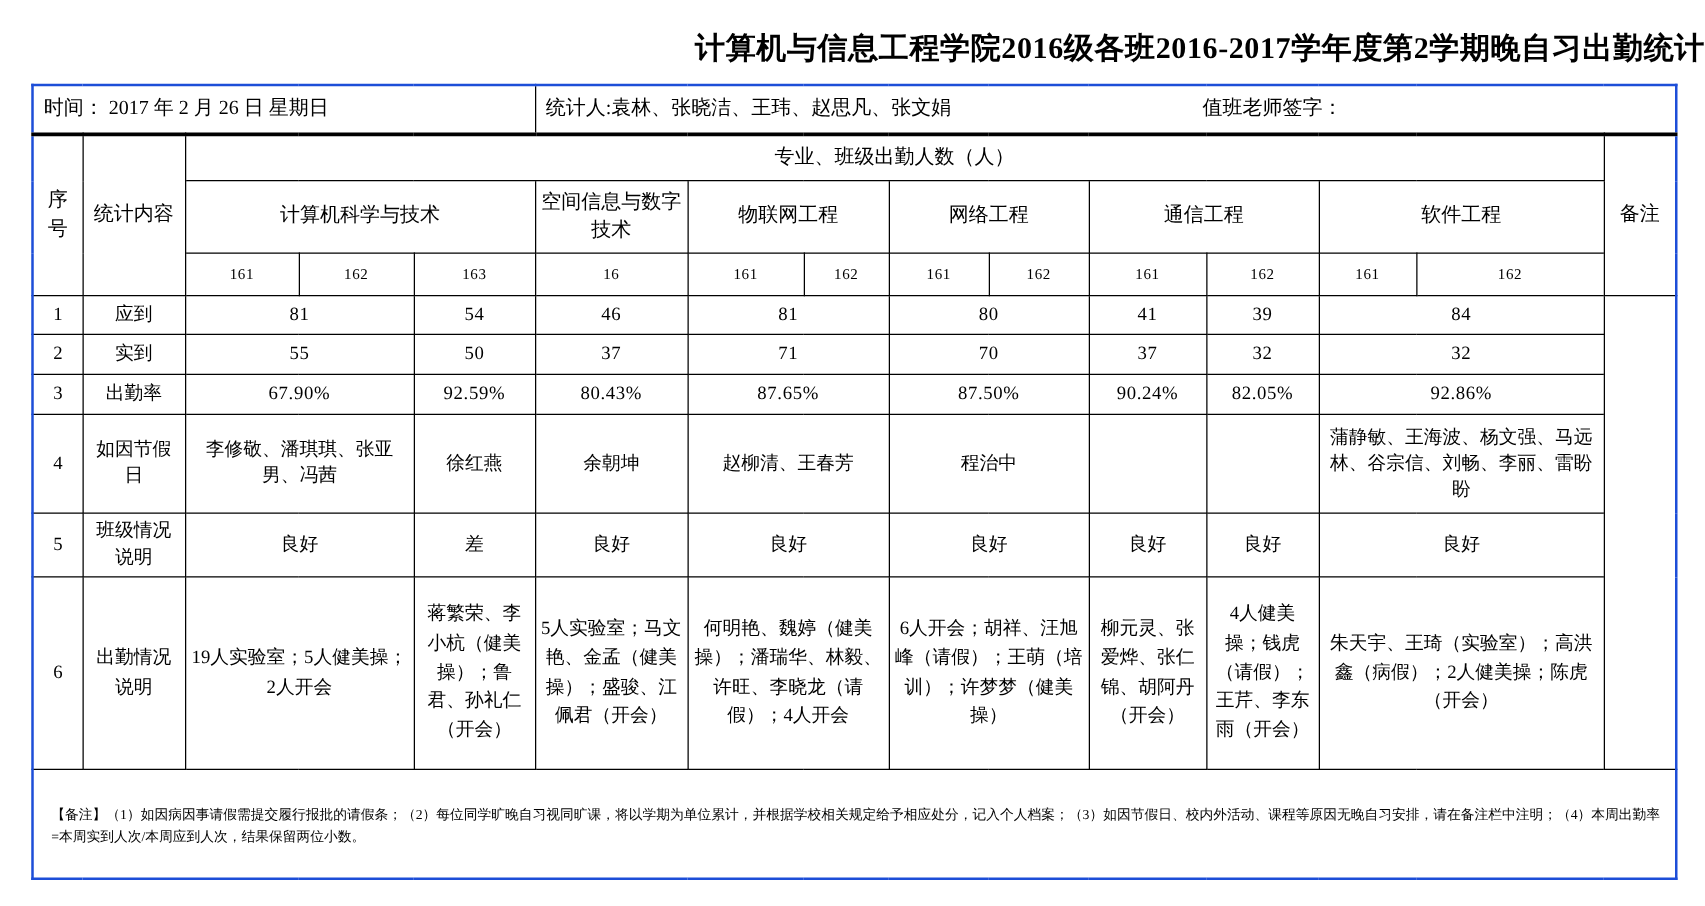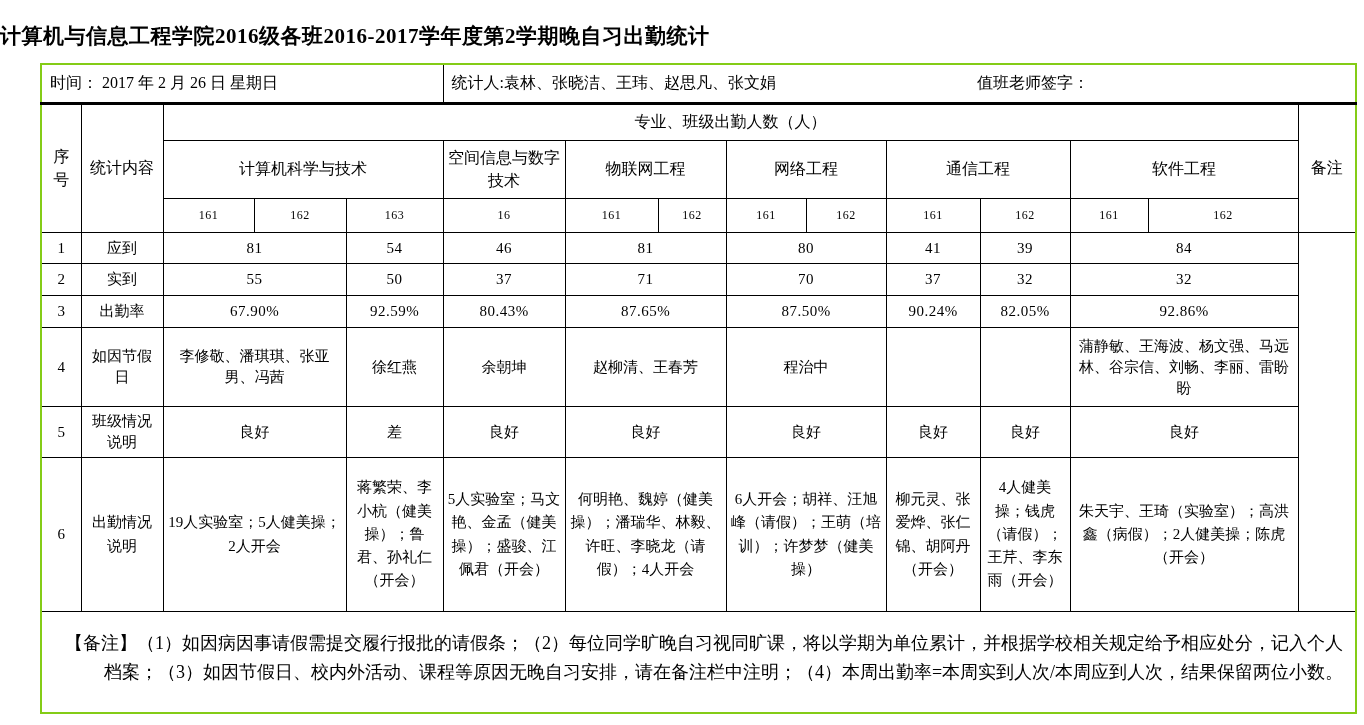--- a/index.html
+++ b/index.html
@@ -3,33 +3,33 @@
 <meta charset="utf-8">
 <style>
   html,body{margin:0;padding:0;background:#fff;}
   body{
     width:1364px;height:725px;
     font-family:"Liberation Serif","DejaVu Serif",serif;
     color:#000;
     -webkit-font-smoothing:antialiased;
   }
   .page-title{
-    text-align:left;
+    text-align:right;
     font-weight:bold;
-    font-size:21px;
+    font-size:24px;
     padding-top:22px;
     margin:0 0 13px 0;
     letter-spacing:0.5px;
   }
   table.sheet{
     border-collapse:collapse;
     table-layout:fixed;
     width:1315px;
-    margin-left:40px;
-    border:2px solid #84cc16;
+    margin-left:25px;
+    border:2px solid #1d4ed8;
   }
   table.sheet td{
     border:1px solid #000;
     text-align:center;
     vertical-align:middle;
     font-size:15px;
     line-height:1.4;
     padding:2px 4px;
     overflow:hidden;
     word-break:break-all;
@@ -47,25 +47,25 @@
   tr.r-c td{height:53px;font-size:16px;}
   tr.r-d td{height:29px;font-size:12px;}
   tr.r-1 td{height:26px;}
   tr.r-2 td{height:27px;}
   tr.r-3 td{height:27px;}
   tr.r-4 td{height:74px;}
   tr.r-5 td{height:46px;}
   tr.r-6 td{height:149px;font-size:15px;line-height:1.55;}
   tr.r-foot td{
     height:80px;
-    text-align:right;
+    text-align:left;
     vertical-align:middle;
-    font-size:18px;
+    font-size:11px;
     line-height:1.6;
-    padding:6px 12px 14px 14px;
+    padding:6px 12px 0 14px;
   }
   td.pad-narrow{padding:0 20px;}
   td.pad-sm{padding:0 12px;}
   td.num{font-size:16px;letter-spacing:0.5px;}
 </style>
 </head>
 <body>
 
 <div class="page-title">计算机与信息工程学院2016级各班2016-2017学年度第2学期晚自习出勤统计</div>
 

